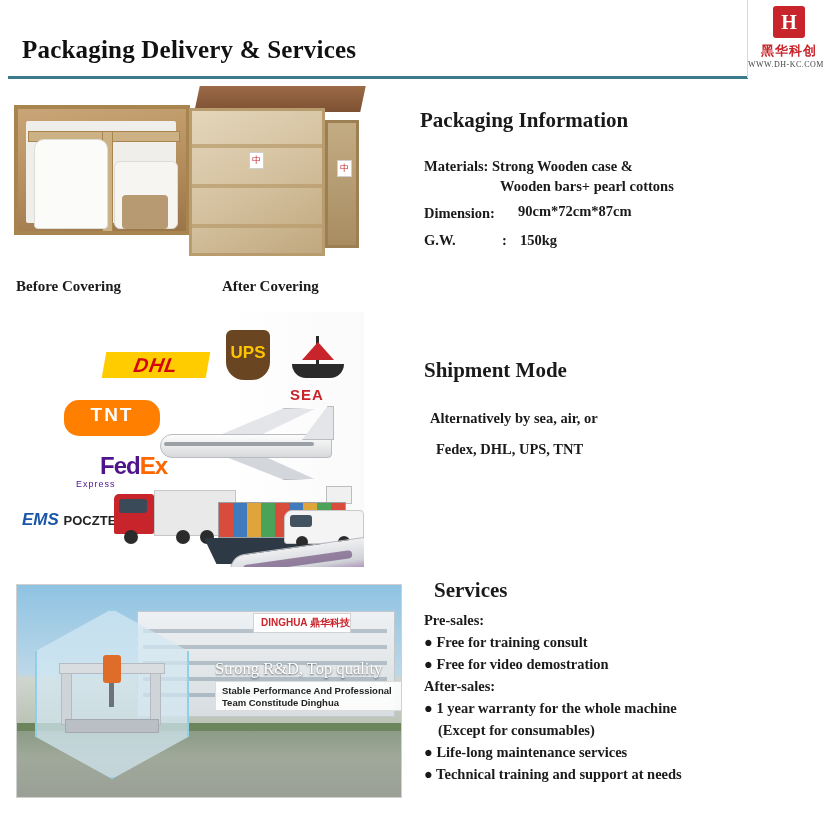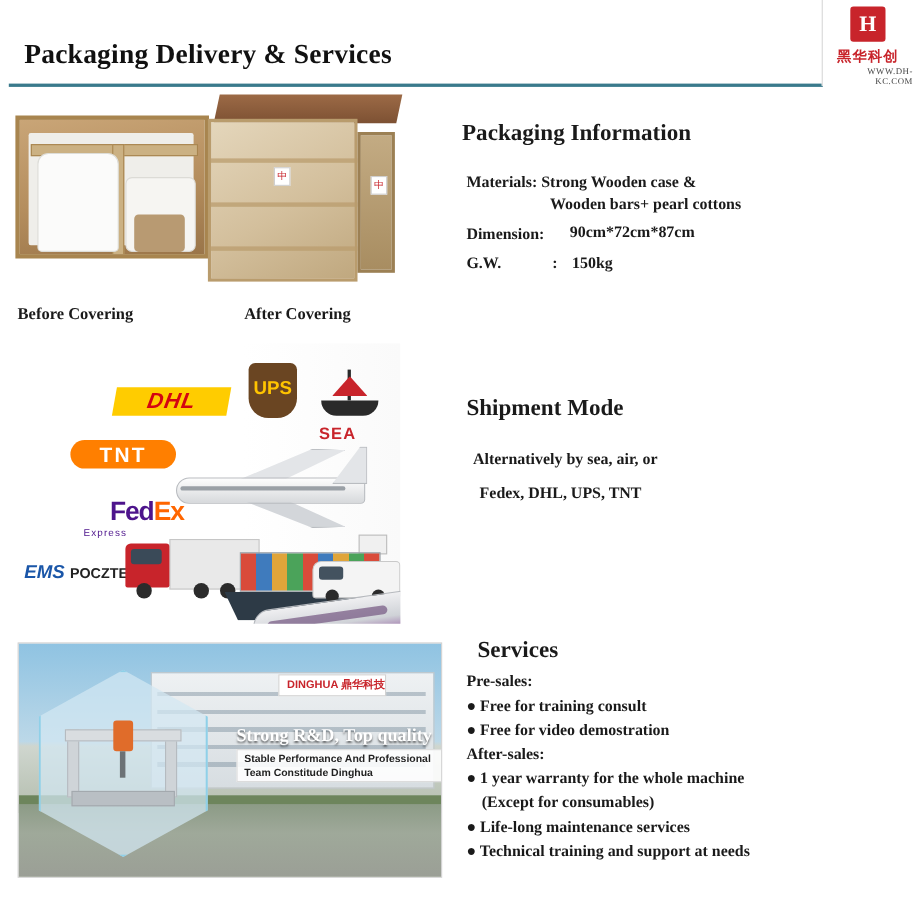--- a/index.html
+++ b/index.html
@@ -73,25 +73,24 @@
     text-align: center;
     font-size: 13px;
     font-weight: bold;
     color: #c8242b;
     letter-spacing: 1px;
   }
   .logo-url {
     position: absolute;
     left: 0; right: 0;
     top: 60px;
-    text-align: right;
+    text-align: left;
     font-size: 8px;
     color: #444444;
     letter-spacing: 0.5px;
-    margin-left: 35px;
   }
 
   
   .crate-open {
     position: absolute;
     left: 14px; top: 105px;
     width: 176px; height: 130px;
     background: linear-gradient(170deg,#c9a577 0%, #b48d5d 55%, #9a7549 100%);
     border: 4px solid #a8854f;
     box-sizing: border-box;
@@ -320,21 +319,21 @@
     left: 282px; top: 74px;
     color: #c8242b;
     font-family: "Liberation Sans", sans-serif;
     font-weight: bold;
     font-size: 15px;
     letter-spacing: 1px;
   }
   .tnt {
     position: absolute;
     left: 56px; top: 88px;
-    width: 96px; height: 26px;
+    width: 96px; height: 36px;
     background: #ff7f00;
     border-radius: 15px;
     color: #ffffff;
     font-family: "Liberation Sans", sans-serif;
     font-weight: bold;
     font-size: 19px;
     text-align: center;
     line-height: 30px;
     letter-spacing: 2px;
   }
@@ -644,21 +643,21 @@
     left: 6px; bottom: 0;
     width: 92px; height: 12px;
     background: #b9bfc4;
     border: 1px solid #a3a9ae;
   }
   .slogan {
     position: absolute;
     left: 198px; top: 74px;
     color: #ffffff;
     font-size: 16.5px;
-    font-weight: bold;
+    font-weight: normal;
     text-shadow: 0 1px 2px rgba(0,0,0,.6);
   }
   .slogan-box {
     position: absolute;
     left: 198px; top: 96px;
     width: 192px; height: 30px;
     background: rgba(255,255,255,.88);
     border: 1px solid #dcdcdc;
     box-sizing: border-box;
     padding: 3px 6px;

